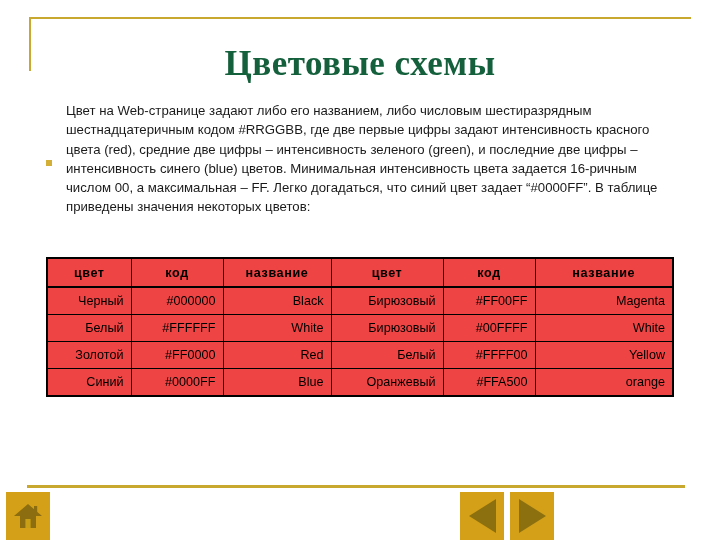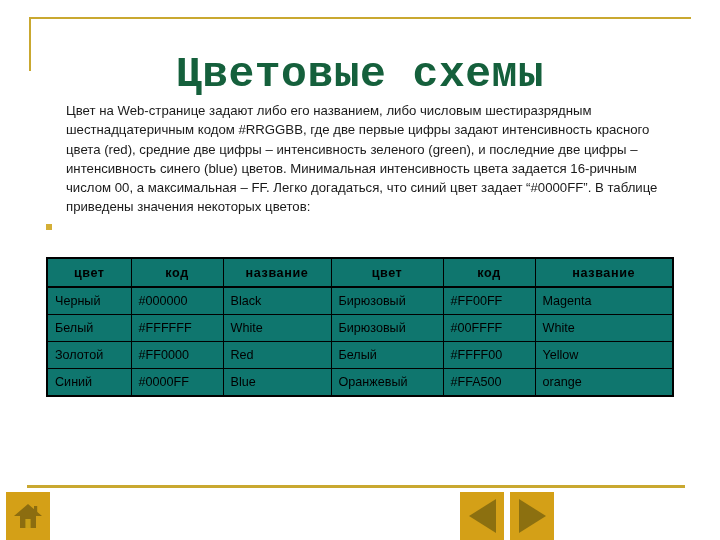--- a/index.html
+++ b/index.html
@@ -28,39 +28,39 @@
     pointer-events: none;
   }
 
   
   #slide-title {
     position: absolute;
     left: 0;
     top: 22px;
     width: 720px;
     text-align: center;
-    font-family: Liberation Mono, monospace;
-    font-size: 43px;
+    font-family: Liberation Serif, serif;
+    font-size: 35px;
     font-weight: 700;
     color: #15603c;
     letter-spacing: 0.5px;
     line-height: 1.1;
     white-space: nowrap;
   }
 
   
   #body-block {
     position: absolute;
     left: 46px;
     top: 88px;
     width: 630px;
   }
   #bullet-row {
     display: flex;
-    align-items: flex-end;
+    align-items: center;
   }
   #bullet-marker {
     width: 6px;
     height: 6px;
     background: #d4af37;
     flex: 0 0 auto;
     margin-top: 8px;
     margin-right: 14px;
   }
   #body-text {
@@ -74,21 +74,21 @@
 
   
   #color-table-wrap {
     position: absolute;
     left: 46px;
     top: 257px;
   }
   table#color-table {
     border-collapse: collapse;
     border: 2px solid #000000;
-    background: #0f766e;
+    background: #ef4444;
     table-layout: fixed;
   }
   table#color-table td,
   table#color-table th {
     border: 1px solid #000000;
     height: 26px;
     padding: 0 7px;
     font-family: "Liberation Sans", sans-serif;
     font-size: 12.6px;
     color: #000000;
@@ -97,21 +97,21 @@
     overflow: hidden;
   }
   table#color-table thead th {
     font-weight: 700;
     text-align: center;
     letter-spacing: 0.6px;
     height: 27px;
     border-bottom: 2px solid #000000;
   }
   table#color-table tbody td {
-    text-align: left;
+    text-align: right;
     font-weight: 400;
   }
   
   col.c-name  { width: 84px; }
   col.c-code  { width: 92px; }
   col.c-title { width: 108px; }
   col.c-name2 { width: 112px; }
   col.c-code2 { width: 92px; }
   col.c-title2{ width: 138px; }
 

